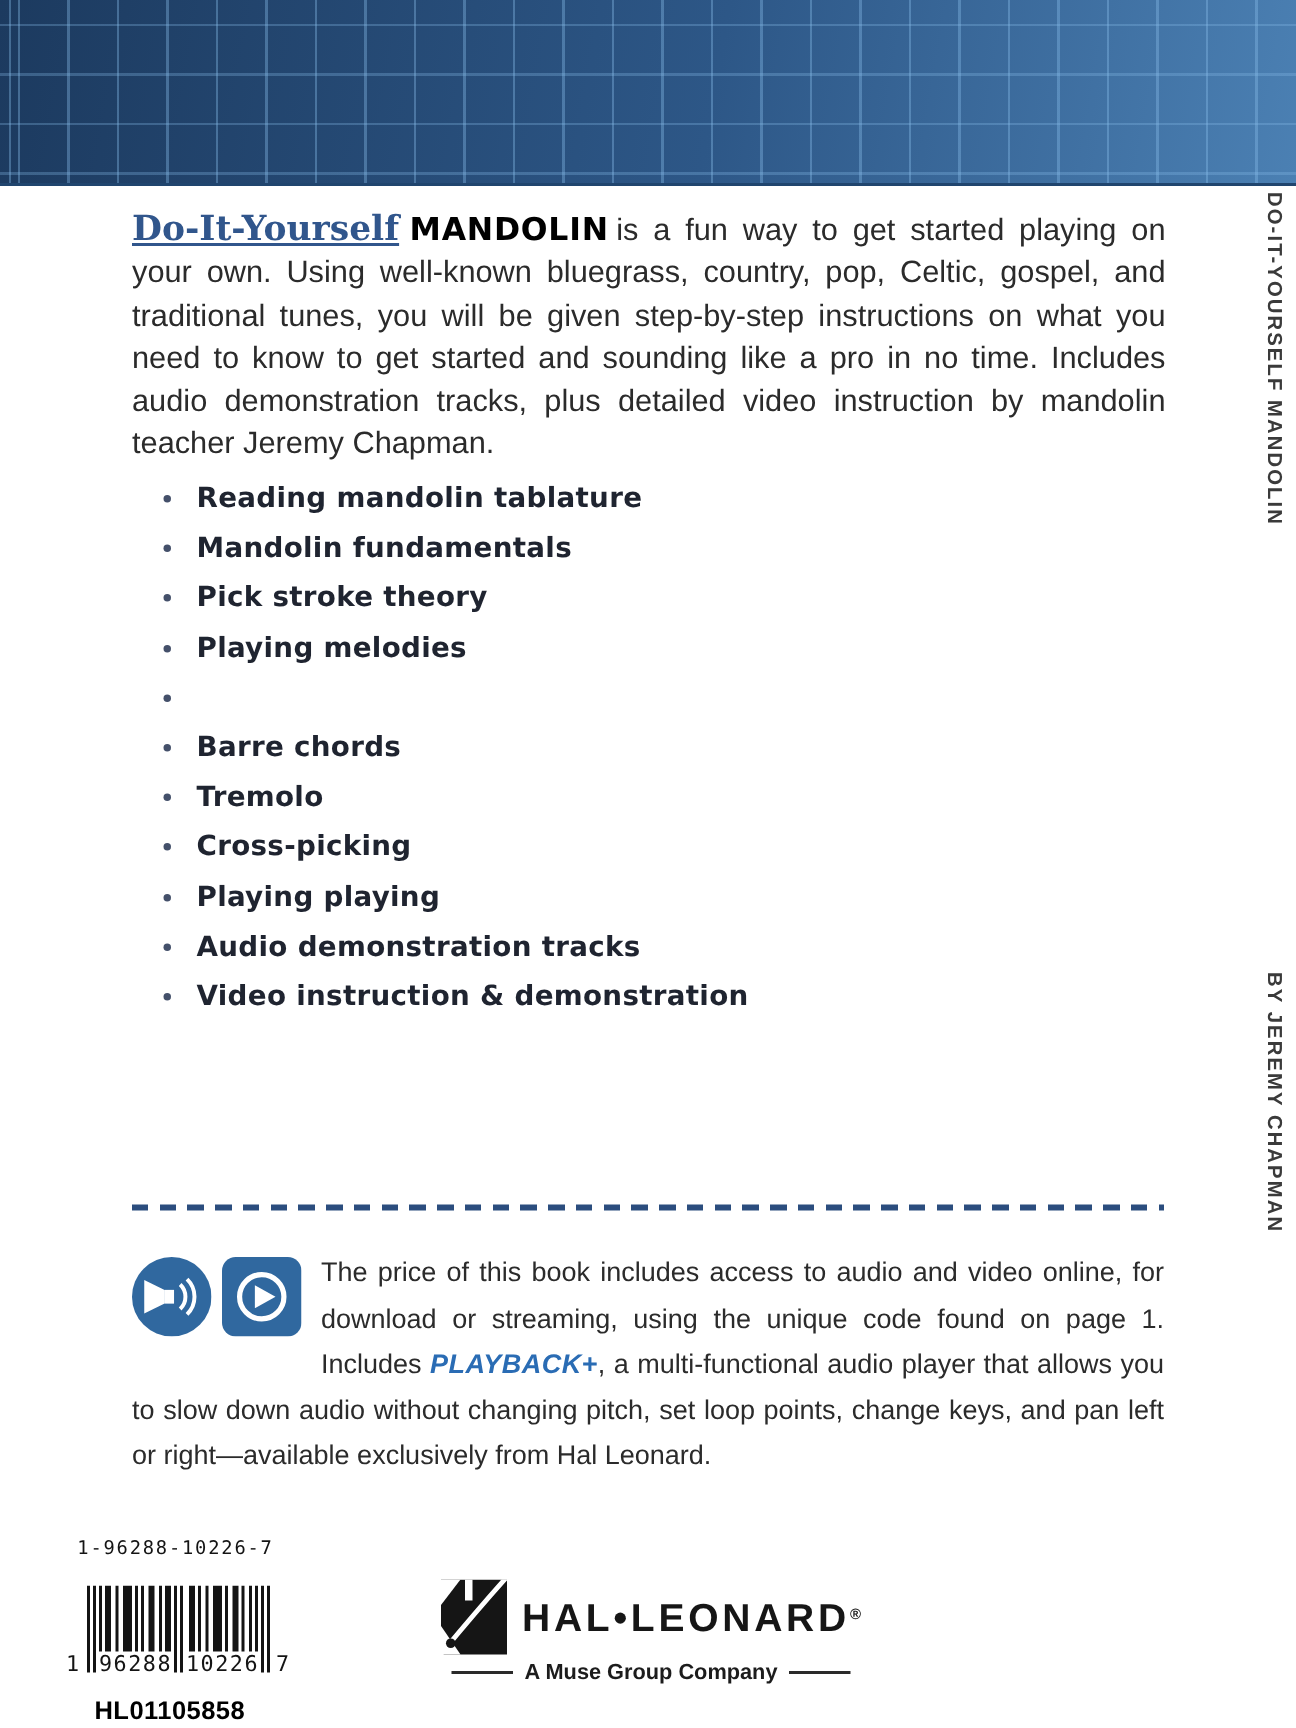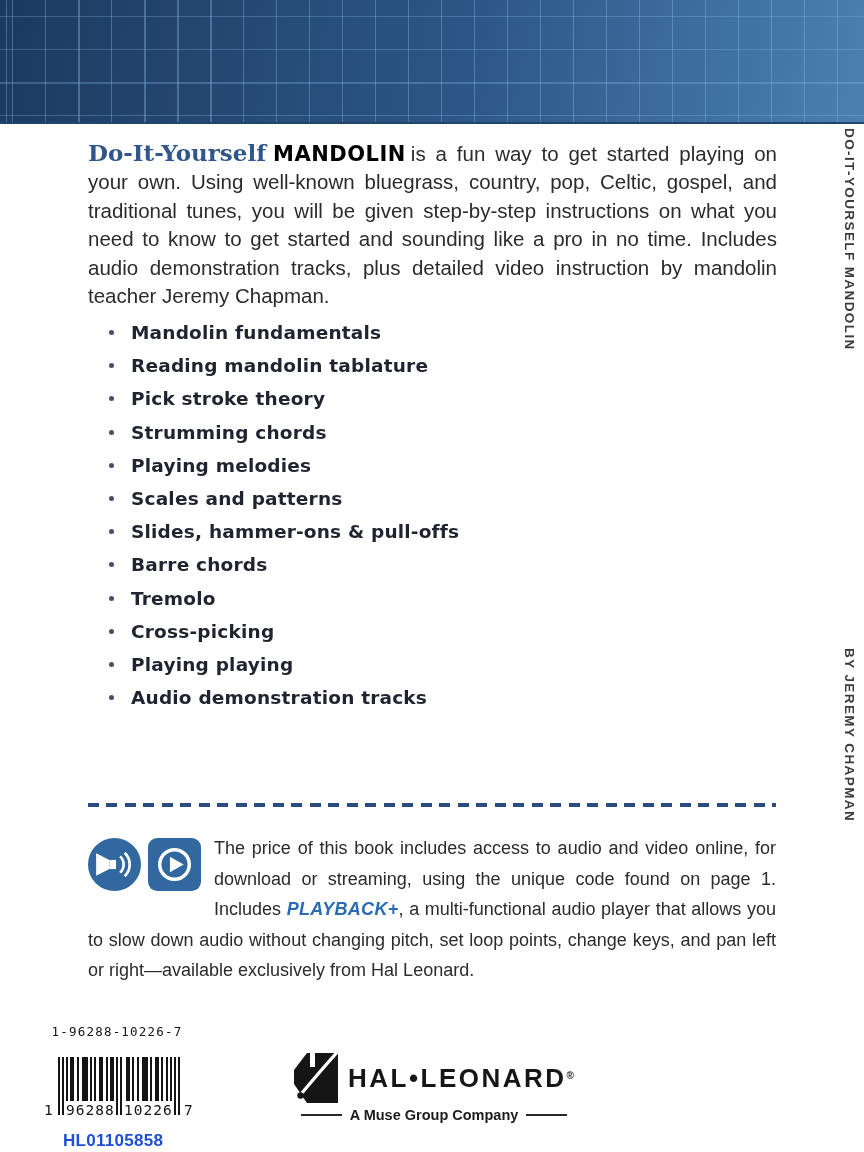--- a/index.html
+++ b/index.html
@@ -17,21 +17,21 @@
 
   
   .vtext{position:absolute;right:7px;writing-mode:vertical-rl;text-orientation:mixed;
          font-weight:bold;font-size:13.5px;letter-spacing:1.4px;color:#3a3a3a;white-space:nowrap;}
   .vtext.title{top:128px;}
   .vtext.author{top:648px;}
 
   
   .intro{position:absolute;top:139px;left:88px;width:689px;margin:0;
          font-size:20.5px;line-height:28.4px;text-align:justify;color:#2b2b2b;}
-  .brand-script{font-family:"DejaVu Serif",serif;font-weight:bold;color:#31568c;font-size:23px;}
+  .brand-script{font-family:"DejaVu Serif",serif;font-weight:bold;color:#31568c;font-size:23px;text-decoration:underline;}
   .brand-caps{font-family:"DejaVu Sans",sans-serif;font-weight:bold;color:#000000;
               font-size:21px;letter-spacing:0.5px;margin:0 5px 0 7px;}
 
   
   .topics{position:absolute;top:316px;left:88px;margin:0;padding:0;list-style:none;}
   .topics li{display:flex;align-items:center;height:33.2px;
              font-family:"DejaVu Sans",sans-serif;font-weight:bold;font-size:18.5px;
              color:#1f2430;letter-spacing:0.2px;}
   .topics .dot{width:5px;height:5px;border-radius:50%;background:#44506a;margin:0 17px 0 21px;flex:none;}
 
@@ -52,21 +52,21 @@
   .bc-isbn{width:146px;text-align:center;font-family:"DejaVu Sans Mono",monospace;
            font-size:12.5px;letter-spacing:1.2px;color:#141414;margin:0 0 18px 0;}
   .bc-body{position:relative;width:160px;height:64px;}
   .bc-bars{position:absolute;left:14px;top:0;}
   .bc-d{position:absolute;top:45px;font-family:"DejaVu Sans Mono",monospace;
         font-size:14.5px;color:#141414;}
   .bc-left{left:0;}
   .bc-g1{left:22px;width:48px;text-align:center;letter-spacing:1px;}
   .bc-g2{left:80px;width:48px;text-align:center;letter-spacing:1px;}
   .bc-right{left:140px;}
-  .bc-catalog{margin:10px 0 0 19px;font-weight:bold;font-size:17px;color:#1d4ed8;letter-spacing:0.3px;}
+  .bc-catalog{margin:10px 0 0 19px;font-weight:bold;font-size:17px;color:#000000;letter-spacing:0.3px;}
 
   
   .publisher{position:absolute;top:1053px;left:301px;width:266px;}
   .pub-row{display:flex;align-items:center;justify-content:center;}
   .pub-mark{flex:none;margin-right:9px;}
   .pub-name{font-weight:bold;font-size:26px;color:#161616;letter-spacing:2.5px;white-space:nowrap;}
   .pub-reg{font-size:10px;vertical-align:8px;letter-spacing:0;}
   .pub-tagline-row{display:flex;align-items:center;width:100%;margin-top:3px;}
   .tag-rule{flex:1;height:2px;background:#2a2a2a;}
   .pub-tagline{margin:0 8px;font-weight:bold;font-size:14.5px;color:#1c1c1c;white-space:nowrap;}
@@ -80,52 +80,43 @@
 
   <div class="vtext title">DO-IT-YOURSELF MANDOLIN</div>
   <div class="vtext author">BY JEREMY CHAPMAN</div>
 
   <p class="intro"><span class="brand-script">Do-It-Yourself</span><span class="brand-caps">MANDOLIN</span><span>is a fun way to get started playing on your own. Using well-known bluegrass, country, pop, Celtic, gospel, and traditional tunes, you will be given step-by-step instructions on what you need to know to get started and sounding like a pro in no time. Includes audio demonstration tracks, plus detailed video instruction by mandolin teacher Jeremy Chapman.</span></p>
 
   <ul class="topics">
 
       <li>
         <span class="dot"></span>
+        <span>Reading mandolin tablature</span>
+      </li>
+
+      <li>
+        <span class="dot"></span>
         <span>Mandolin fundamentals</span>
       </li>
 
       <li>
         <span class="dot"></span>
-        <span>Reading mandolin tablature</span>
-      </li>
-
-      <li>
-        <span class="dot"></span>
         <span>Pick stroke theory</span>
       </li>
 
-      <li>
-        <span class="dot"></span>
-        <span>Strumming chords</span>
-      </li>
 
       <li>
         <span class="dot"></span>
         <span>Playing melodies</span>
       </li>
 
       <li>
         <span class="dot"></span>
-        <span>Scales and patterns</span>
-      </li>
-
-      <li>
-        <span class="dot"></span>
-        <span>Slides, hammer-ons &amp; pull-offs</span>
-      </li>
+      </li>
+
 
 
       <li>
         <span class="dot"></span>
         <span>Barre chords</span>
       </li>
 
       <li>
         <span class="dot"></span>
         <span>Tremolo</span>
@@ -139,20 +130,24 @@
       <li>
         <span class="dot"></span>
         <span>Playing playing</span>
       </li>
 
       <li>
         <span class="dot"></span>
         <span>Audio demonstration tracks</span>
       </li>
 
+      <li>
+        <span class="dot"></span>
+        <span>Video instruction &amp; demonstration</span>
+      </li>
     </ul>
 
   <div class="divider"></div>
 
   <p class="playback">
     <span class="pb-icons">
       <svg width="53" height="53" viewBox="0 0 52 52">
         <circle cx="26" cy="26" r="26" fill="#30689f"></circle>
         <polygon points="8,15 21,21.5 21,30.5 8,37" fill="#ffffff"></polygon>
         <rect x="21" y="21.5" width="6.5" height="9" fill="#ffffff"></rect>

